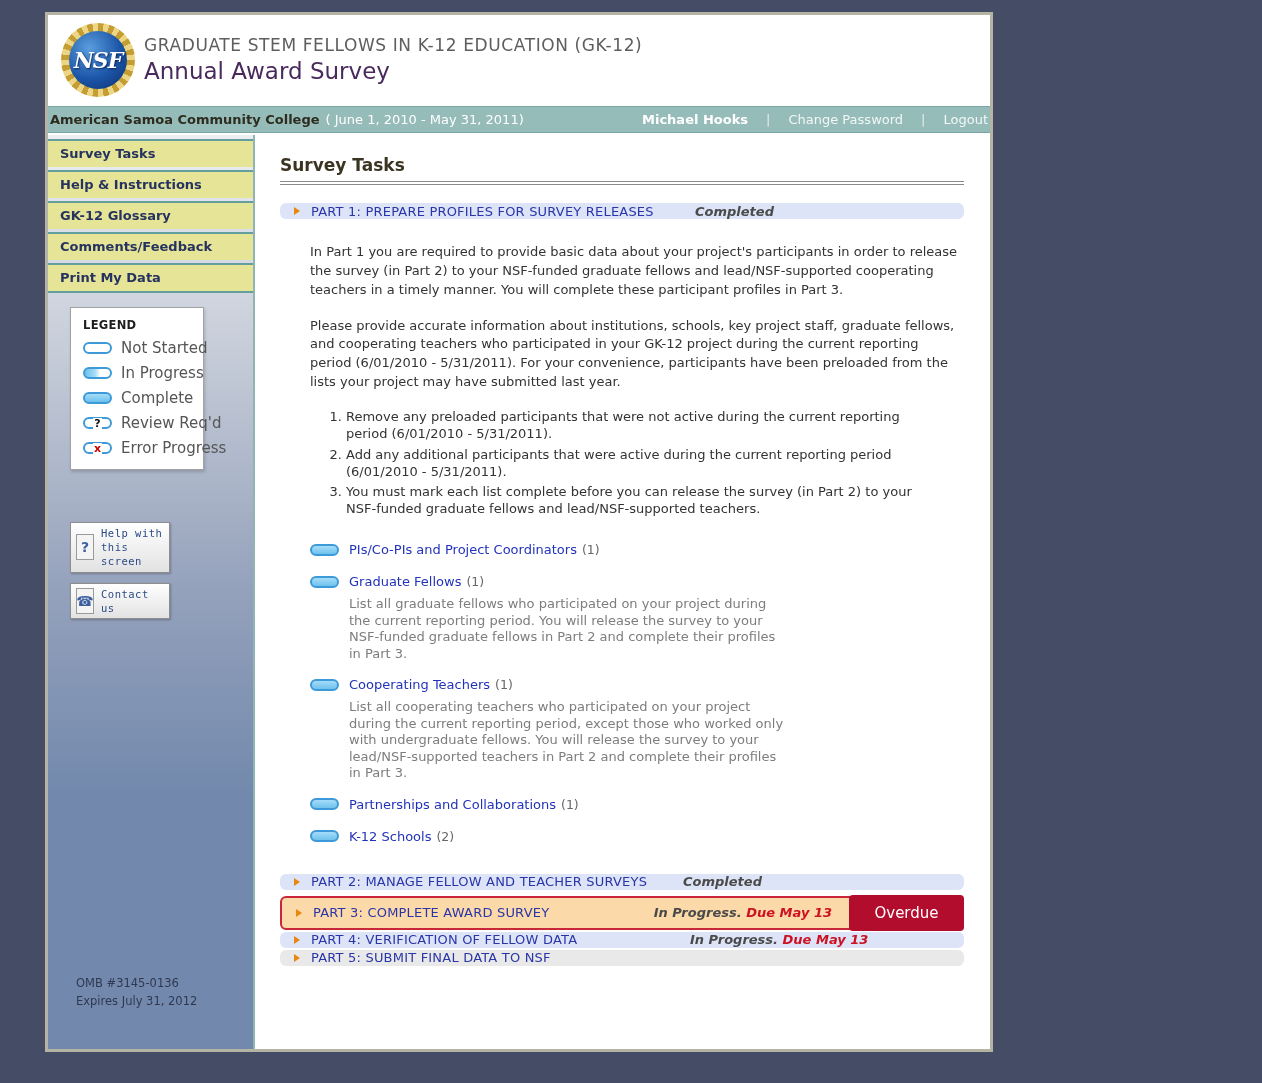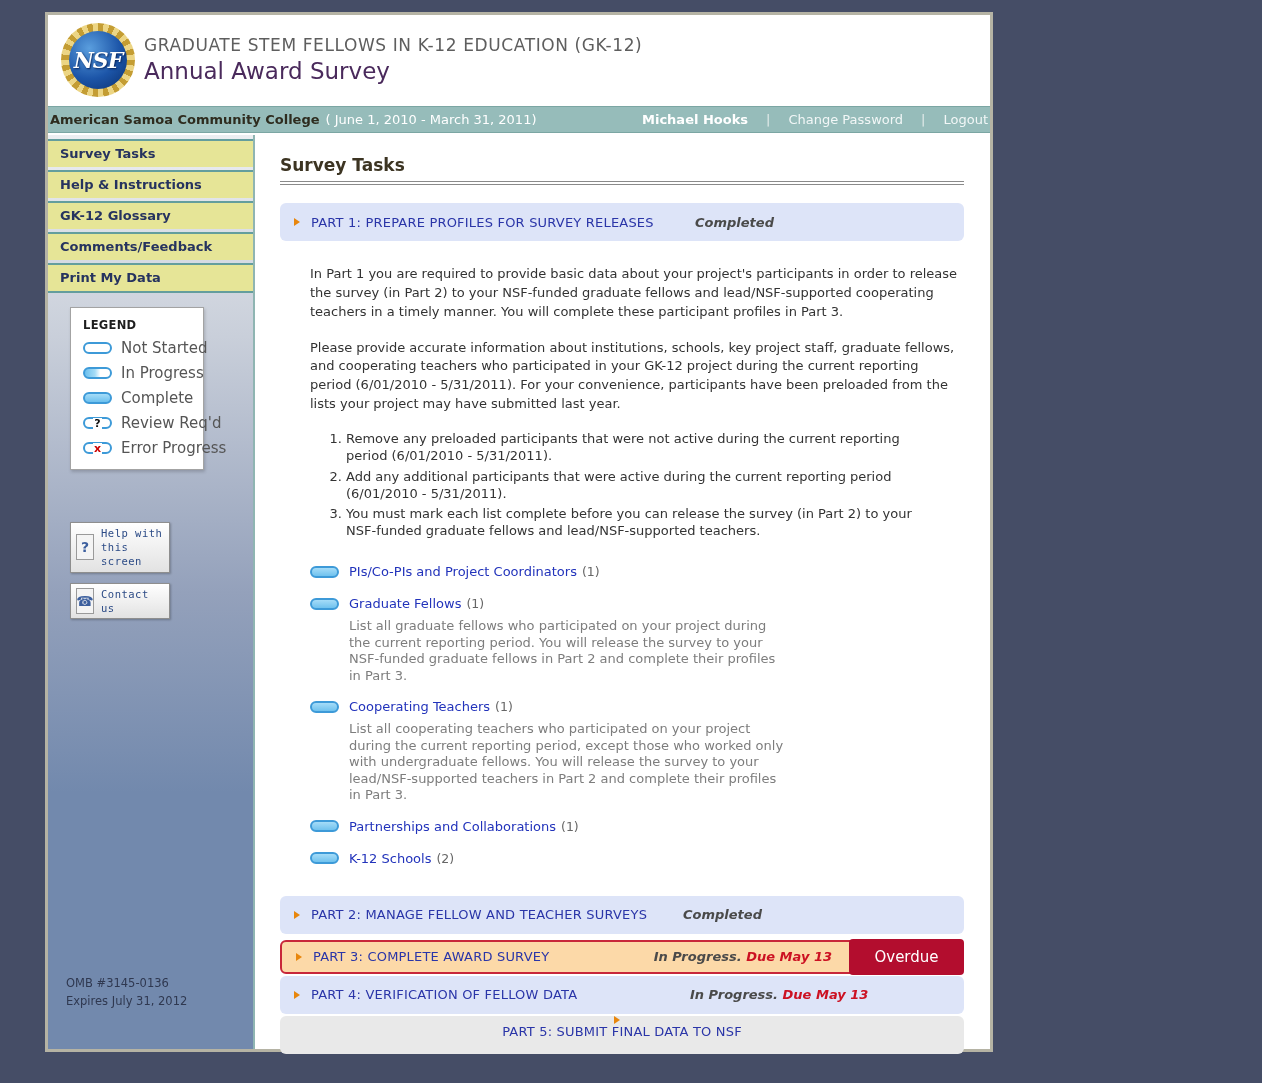--- a/index.html
+++ b/index.html
@@ -90,38 +90,38 @@
   .contact-btn { margin-top:10px; }
   .iconbox {
     width:18px; height:26px; border:1px solid #9a9a9a; background:#f4f4f4;
     color:#3c5f9e; display:flex; align-items:center; justify-content:center;
     font-size:14px; font-weight:bold; margin-right:7px; flex:0 0 auto;
   }
   .btn-label {
     font-size:10.5px; color:#2c4b86; letter-spacing:0.5px; line-height:1.35;
     font-family:"DejaVu Sans Mono","Liberation Mono",monospace;
   }
-  .omb { position:absolute; left:18px; bottom:38px; font-size:11.5px; color:#2f3850; line-height:1.55; }
+  .omb { position:absolute; left:28px; bottom:38px; font-size:11.5px; color:#2f3850; line-height:1.55; }
   
   .page-heading { font-size:17px; font-weight:bold; color:#3c3422; margin-bottom:6px; }
   .heading-rule { height:4px; border-top:1px solid #8a8a8a; border-bottom:1px solid #8a8a8a; margin-bottom:18px; }
   .part-bar {
-    position:relative; display:flex; align-items:center; height:38px;
+    position:relative; display:flex; align-items:center; height:16px;
     border-radius:6px; background:#dde4f8; padding:0 14px; margin-top:2px; cursor:pointer;
   }
   .arrow {
     width:0; height:0; border-left:6px solid #e8860d;
     border-top:4px solid transparent; border-bottom:4px solid transparent; margin-right:11px; flex:0 0 auto;
   }
   .part-title { font-size:13px; color:#2a35a8; letter-spacing:0.2px; white-space:nowrap; }
   .status { position:absolute; font-size:13px; font-style:italic; font-weight:bold; color:#4a4a4a; white-space:nowrap; }
   .status .due { color:#cc1122; }
   .st1 { left:415px; } .st2 { left:403px; } .st3 { right:130px; } .st4 { left:410px; }
   .part3-bar { background:#fcd9a8; border:2px solid #c8273a; height:34px; margin-top:6px; }
-  .part5-bar { background:#e9e9e9;flex-direction:column; }
+  .part5-bar { background:#e9e9e9; }
   .badge {
     position:absolute; right:-2px; top:-3px; bottom:-3px; width:115px;
     background:#b30d2e; border-radius:4px; color:#fff; font-size:15px;
     display:flex; align-items:center; justify-content:center;
   }
   .part1-content { margin:24px 0 28px 30px; font-size:13px; color:#333; }
   .part1-content p { width:648px; line-height:1.45; margin-bottom:17px; }
   .steps { margin:14px 0 0 0; padding-left:36px; width:630px; line-height:1.3; }
   .steps li { margin-bottom:4px; }
   .tasks { margin-top:22px; }
@@ -146,21 +146,21 @@
       <div class="logo-globe">NSF</div>
     </div>
     <div>
       <div class="hdr-program">GRADUATE STEM FELLOWS IN K-12 EDUCATION (GK-12)</div>
       <div class="hdr-title">Annual Award Survey</div>
     </div>
   </div>
 
   <div class="tealbar">
     <span class="inst-name">American Samoa Community College</span>
-    <span class="inst-period">( June 1, 2010 - March 31, 2011)</span>
+    <span class="inst-period">( June 1, 2010 - May 31, 2011)</span>
     <span class="user-area">
       <span class="user-name">Michael Hooks</span>
       <span class="user-sep">|</span>
       <span class="user-link">Change Password</span>
       <span class="user-sep">|</span>
       <span class="user-link">Logout</span>
     </span>
   </div>
 
   <div class="columns">

